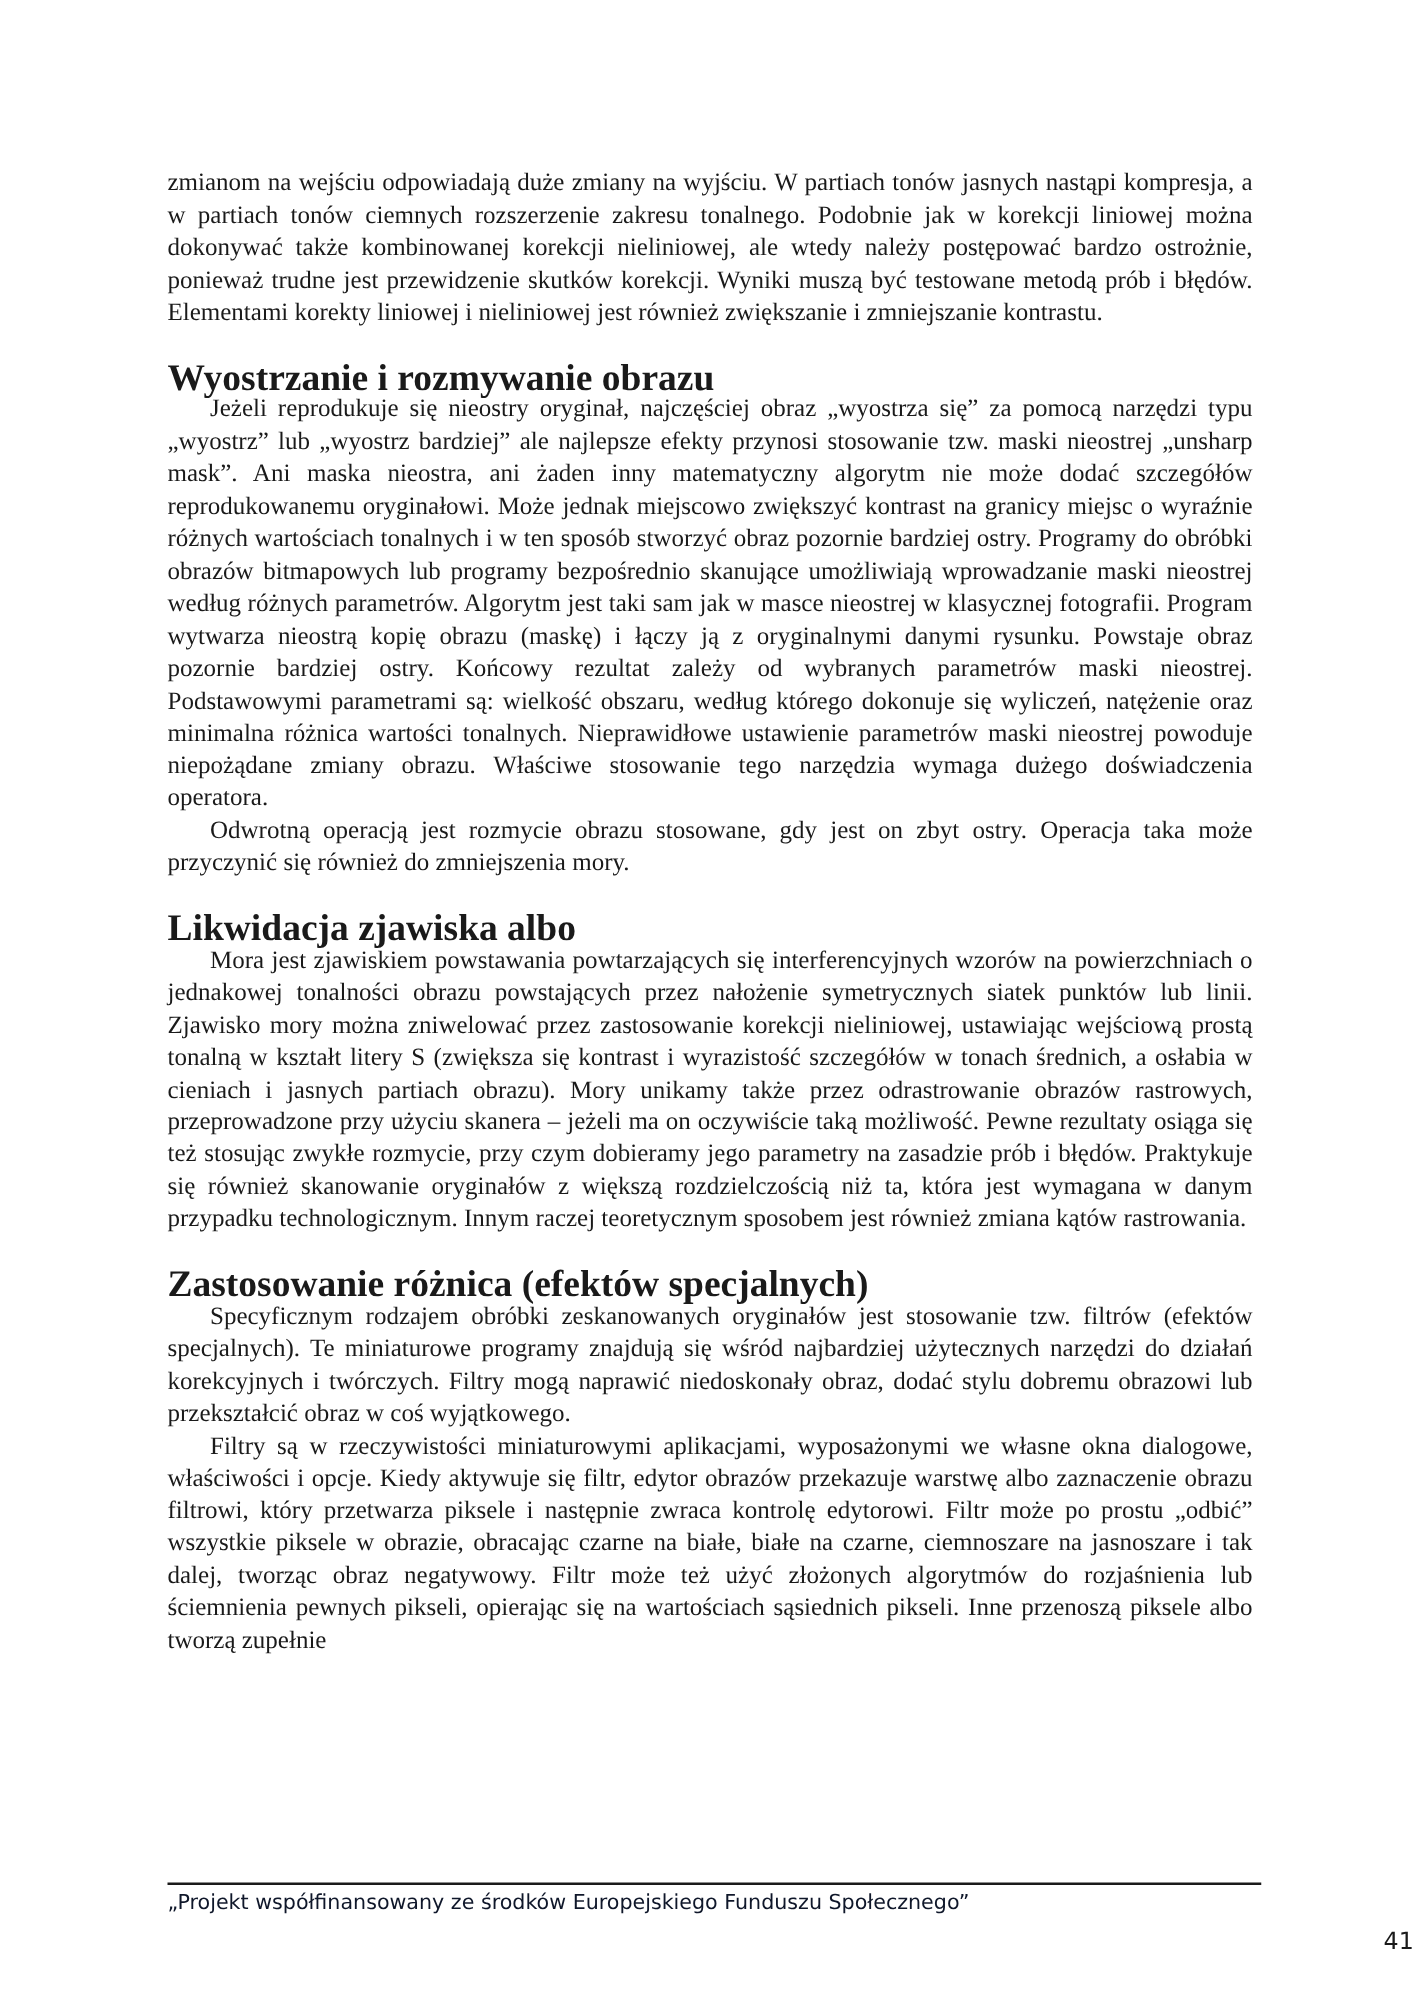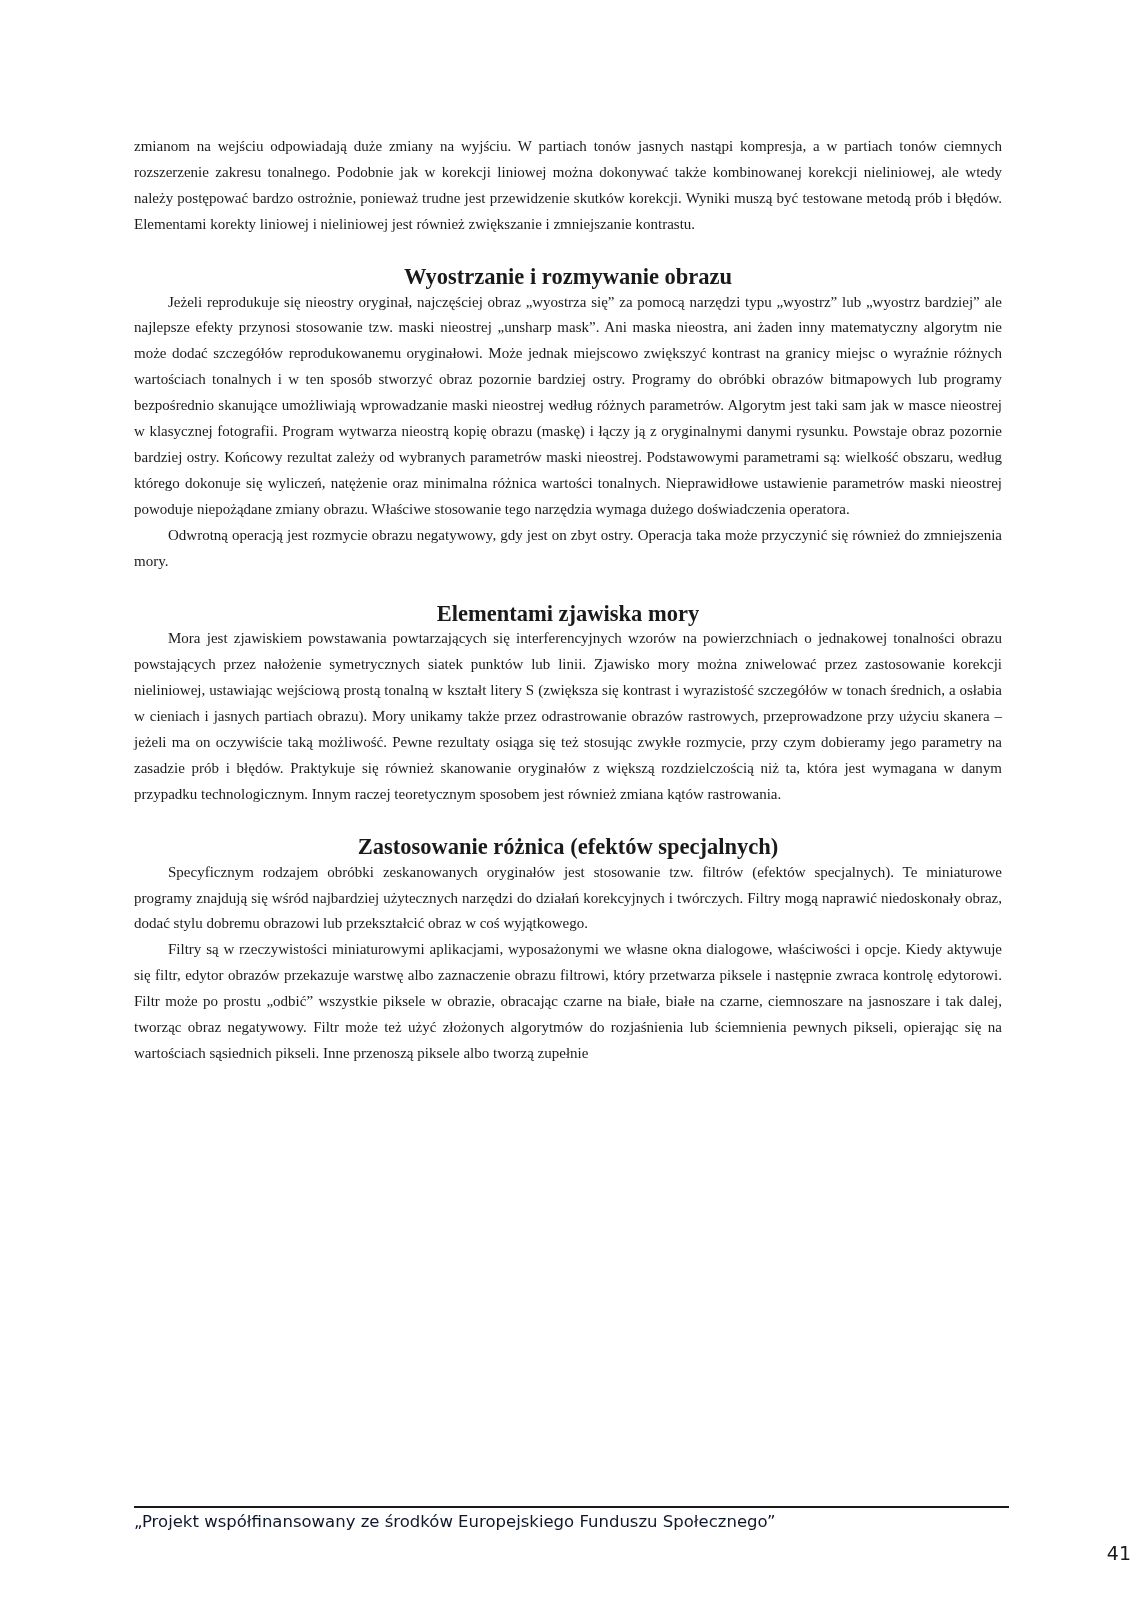--- a/index.html
+++ b/index.html
@@ -13,34 +13,34 @@
       position: relative;
       overflow: hidden;
       color: #1a1a1a;
     }
     .page-body {
       position: absolute;
       left: 134px;
       top: 134px;
       width: 868px;
       font-family: "Liberation Serif", serif;
-      font-size: 15px;
+      font-size: 20px;
       line-height: 25.9px;
       text-align: justify;
     }
     .para {
       margin: 0;
     }
     .para.indent {
       text-indent: 34px;
     }
     .section-heading {
       font-weight: bold;
       margin: 26px 0 0 0;
-      text-align: center;
+      text-align: left;
     }
     .footer-rule {
       position: absolute;
       left: 134px;
       top: 1506px;
       width: 875px;
       height: 2px;
       background: #1a1a1a;
     }
     .footer-note {
@@ -67,25 +67,25 @@
   </style>
 </head>
 <body>
 
 <div class="page-body">
   <p class="para">zmianom na wejściu odpowiadają duże zmiany na wyjściu. W partiach tonów jasnych nastąpi kompresja, a w partiach tonów ciemnych rozszerzenie zakresu tonalnego. Podobnie jak w korekcji liniowej można dokonywać także kombinowanej korekcji nieliniowej, ale wtedy należy postępować bardzo ostrożnie, ponieważ trudne jest przewidzenie skutków korekcji. Wyniki muszą być testowane metodą prób i błędów. Elementami korekty liniowej i nieliniowej jest również zwiększanie i zmniejszanie kontrastu.</p>
 
   <div>
     <h2 class="para section-heading">Wyostrzanie i rozmywanie obrazu</h2>
     <p class="para indent">Jeżeli reprodukuje się nieostry oryginał, najczęściej obraz „wyostrza się” za pomocą narzędzi typu „wyostrz” lub „wyostrz bardziej” ale najlepsze efekty przynosi stosowanie tzw. maski nieostrej „unsharp mask”. Ani maska nieostra, ani żaden inny matematyczny algorytm nie może dodać szczegółów reprodukowanemu oryginałowi. Może jednak miejscowo zwiększyć kontrast na granicy miejsc o wyraźnie różnych wartościach tonalnych i w ten sposób stworzyć obraz pozornie bardziej ostry. Programy do obróbki obrazów bitmapowych lub programy bezpośrednio skanujące umożliwiają wprowadzanie maski nieostrej według różnych parametrów. Algorytm jest taki sam jak w masce nieostrej w klasycznej fotografii. Program wytwarza nieostrą kopię obrazu (maskę) i łączy ją z oryginalnymi danymi rysunku. Powstaje obraz pozornie bardziej ostry. Końcowy rezultat zależy od wybranych parametrów maski nieostrej. Podstawowymi parametrami są: wielkość obszaru, według którego dokonuje się wyliczeń, natężenie oraz minimalna różnica wartości tonalnych. Nieprawidłowe ustawienie parametrów maski nieostrej powoduje niepożądane zmiany obrazu. Właściwe stosowanie tego narzędzia wymaga dużego doświadczenia operatora.</p>
-    <p class="para indent">Odwrotną operacją jest rozmycie obrazu negatywowy, gdy jest on zbyt ostry. Operacja taka może przyczynić się również do zmniejszenia mory.</p>
+    <p class="para indent">Odwrotną operacją jest rozmycie obrazu stosowane, gdy jest on zbyt ostry. Operacja taka może przyczynić się również do zmniejszenia mory.</p>
   </div>
 
   <div>
-    <h2 class="para section-heading">Elementami zjawiska mory</h2>
+    <h2 class="para section-heading">Likwidacja zjawiska albo</h2>
     <p class="para indent">Mora jest zjawiskiem powstawania powtarzających się interferencyjnych wzorów na powierzchniach o jednakowej tonalności obrazu powstających przez nałożenie symetrycznych siatek punktów lub linii. Zjawisko mory można zniwelować przez zastosowanie korekcji nieliniowej, ustawiając wejściową prostą tonalną w kształt litery S (zwiększa się kontrast i wyrazistość szczegółów w tonach średnich, a osłabia w cieniach i jasnych partiach obrazu). Mory unikamy także przez odrastrowanie obrazów rastrowych, przeprowadzone przy użyciu skanera – jeżeli ma on oczywiście taką możliwość. Pewne rezultaty osiąga się też stosując zwykłe rozmycie, przy czym dobieramy jego parametry na zasadzie prób i błędów. Praktykuje się również skanowanie oryginałów z większą rozdzielczością niż ta, która jest wymagana w danym przypadku technologicznym. Innym raczej teoretycznym sposobem jest również zmiana kątów rastrowania.</p>
   </div>
 
   <div>
     <h2 class="para section-heading">Zastosowanie różnica (efektów specjalnych)</h2>
     <p class="para indent">Specyficznym rodzajem obróbki zeskanowanych oryginałów jest stosowanie tzw. filtrów (efektów specjalnych). Te miniaturowe programy znajdują się wśród najbardziej użytecznych narzędzi do działań korekcyjnych i twórczych. Filtry mogą naprawić niedoskonały obraz, dodać stylu dobremu obrazowi lub przekształcić obraz w coś wyjątkowego.</p>
     <p class="para indent">Filtry są w rzeczywistości miniaturowymi aplikacjami, wyposażonymi we własne okna dialogowe, właściwości i opcje. Kiedy aktywuje się filtr, edytor obrazów przekazuje warstwę albo zaznaczenie obrazu filtrowi, który przetwarza piksele i następnie zwraca kontrolę edytorowi. Filtr może po prostu „odbić” wszystkie piksele w obrazie, obracając czarne na białe, białe na czarne, ciemnoszare na jasnoszare i tak dalej, tworząc obraz negatywowy. Filtr może też użyć złożonych algorytmów do rozjaśnienia lub ściemnienia pewnych pikseli, opierając się na wartościach sąsiednich pikseli. Inne przenoszą piksele albo tworzą zupełnie</p>
   </div>
 </div>
 

